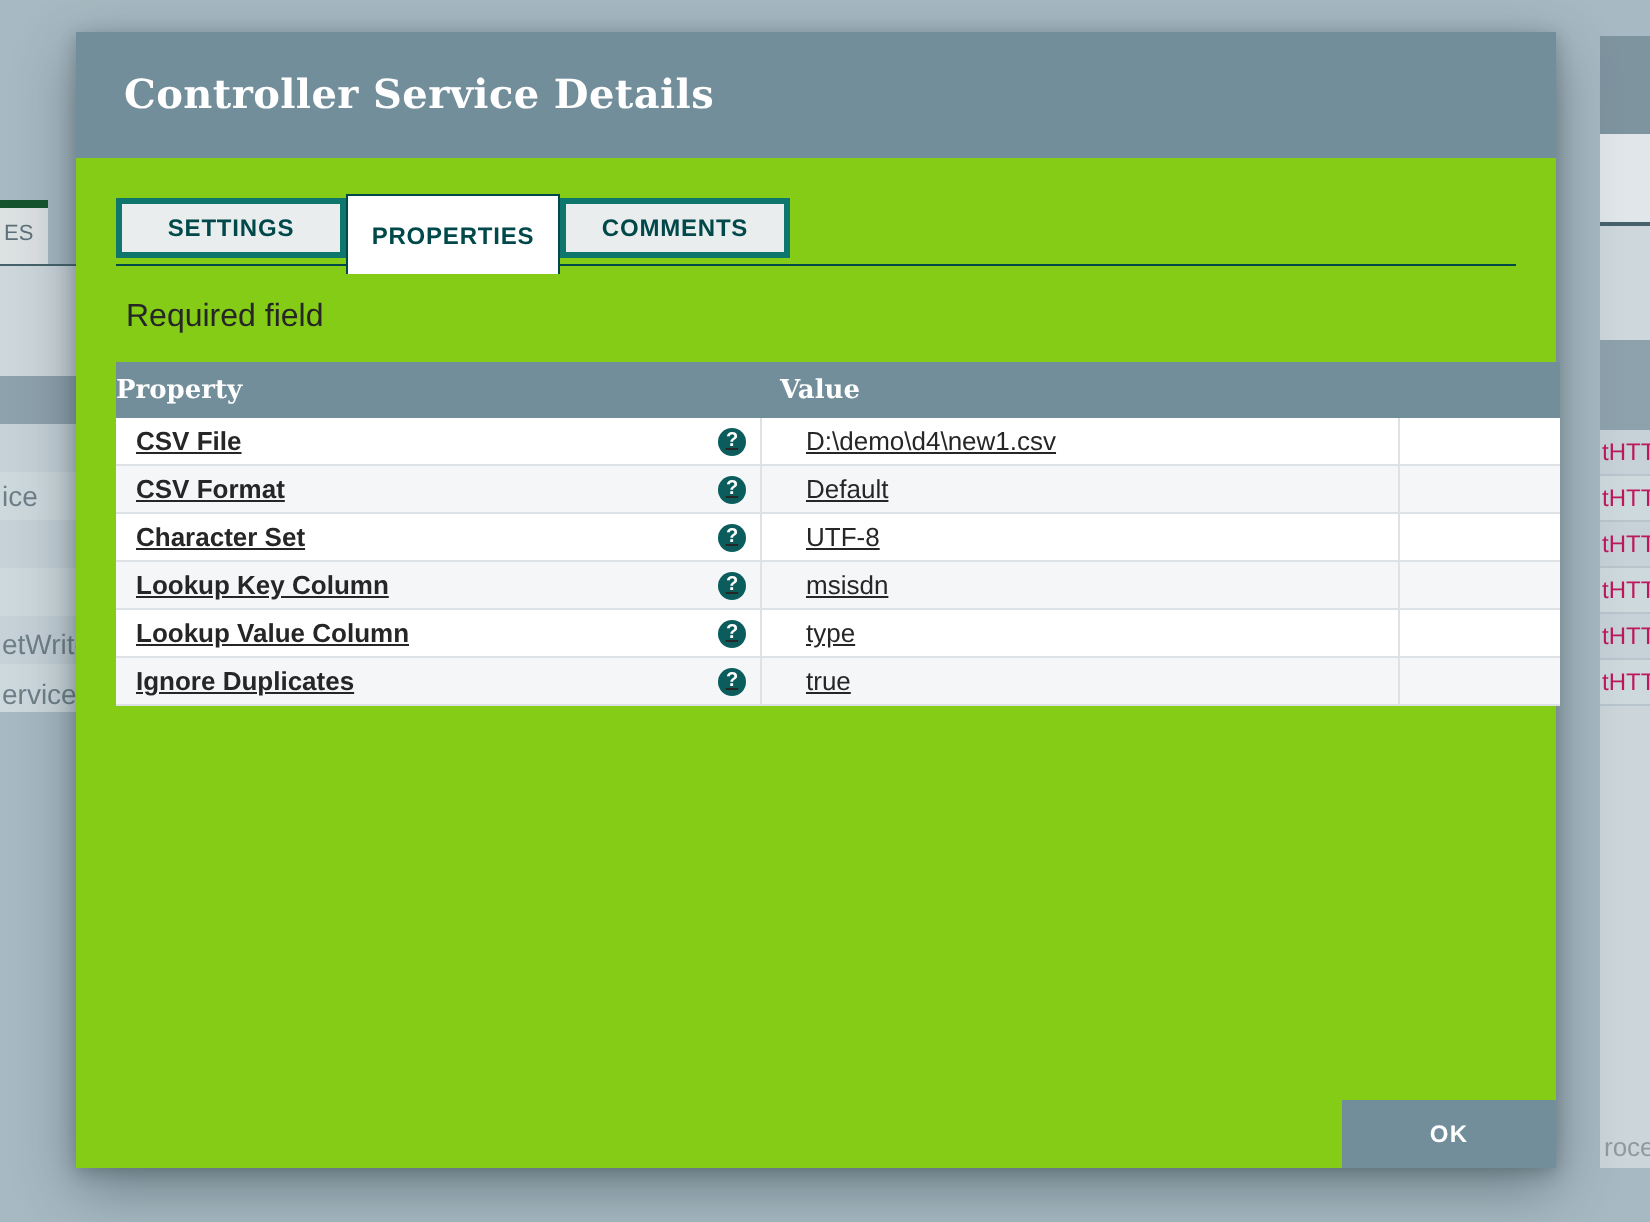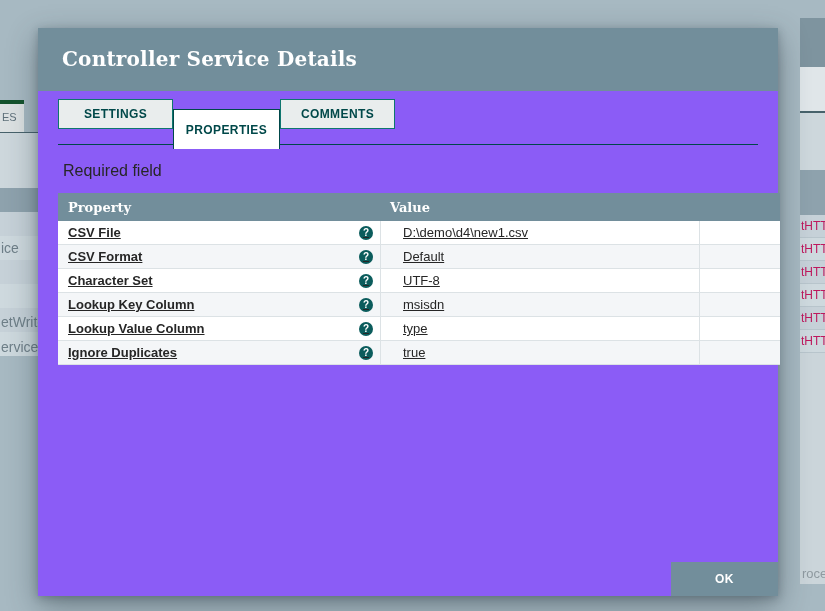--- a/index.html
+++ b/index.html
@@ -26,40 +26,40 @@
   .bgr-thead { position:absolute; left:0; top:170px; width:25px; height:45px; background:#8EA2AD; }
   .bgr-rows  { position:absolute; left:0; top:215px; width:25px; }
   .bgr-row   { width:25px; height:23px; font-size:12px; color:#be185d; padding:4px 0 0 1px;
                border-bottom:1px solid #B8C5CC; overflow:hidden; }
   .bgr-row:nth-child(odd) { background:#C6D1D8; }
   .bgr-row:nth-child(even){ background:#CED9DE; }
   .bgr-lower { position:absolute; left:0; top:353px; width:25px; height:231px; background:#CBD5DA; }
   .bgr-bottom-frag { position:absolute; left:2px; top:566px; font-size:13px; color:#8F9AA0; }
 
   
-  .dialog { position:absolute; left:38px; top:28px; width:740px; height:568px; background:#8b5cf6; z-index:2;
+  .dialog { position:absolute; left:38px; top:16px; width:740px; height:568px; background:#84cc16; z-index:2;
             box-shadow:0 10px 28px rgba(40,55,65,0.45), 0 2px 8px rgba(40,55,65,0.3); }
   .dialog-header { height:63px; background:#728E9B; }
   .dialog-title { font-family:"DejaVu Serif", serif; font-weight:bold; font-size:20px; color:#FFFFFF;
                   line-height:63px; padding-left:24px; letter-spacing:0.2px; }
 
   .tabs { margin:18px 20px 0 20px; height:40px; display:flex; align-items:flex-end; position:relative; }
   .tabs::after { content:""; position:absolute; left:0; right:0; bottom:4px; height:1px; background:#004849; }
-  .tab { width:115px; height:30px; margin-bottom:20px; background:#E9EDED; border:1px solid #0f766e;
+  .tab { width:115px; height:30px; margin-bottom:8px; background:#E9EDED; border:3px solid #0f766e;
          display:flex; align-items:center; justify-content:center; font-size:12px; font-weight:600;
          color:#004849; letter-spacing:0.4px; z-index:1; cursor:pointer; }
   .tab.active { width:107px; height:40px; margin-bottom:0; background:#FFFFFF;
                 border:1px solid #004849; border-bottom:none; }
 
   .required { margin:13px 20px 0 25px; font-size:16px; color:#262626; }
 
   .prop-table { margin:13px 20px 0 20px; width:722px; }
   .thead { display:flex; height:28px; background:#728E9B; align-items:center;
            font-family:"DejaVu Serif", serif; font-weight:bold; font-size:13px; color:#FFFFFF; }
-  .th-prop  { width:322px; padding-left:10px; }
+  .th-prop  { width:322px; }
   .th-value { width:319px; padding-left:10px; }
   .th-extra { flex:1; }
   .trow { display:flex; height:24px; background:#FFFFFF; border-bottom:1px solid #DCE2E5;
           font-size:13px; color:#262626;text-decoration:underline; }
   .trow.alt { background:#F4F6F8;justify-content:flex-end; }
   .cell-prop { width:322px; padding:0 7px 0 10px; display:flex; align-items:center;
                justify-content:space-between; font-weight:600; }
   .cell-value { width:319px; padding-left:22px; border-left:1px solid #DCE2E5;
                 display:flex; align-items:center; }
   .cell-extra { flex:1; border-left:1px solid #DCE2E5; }

